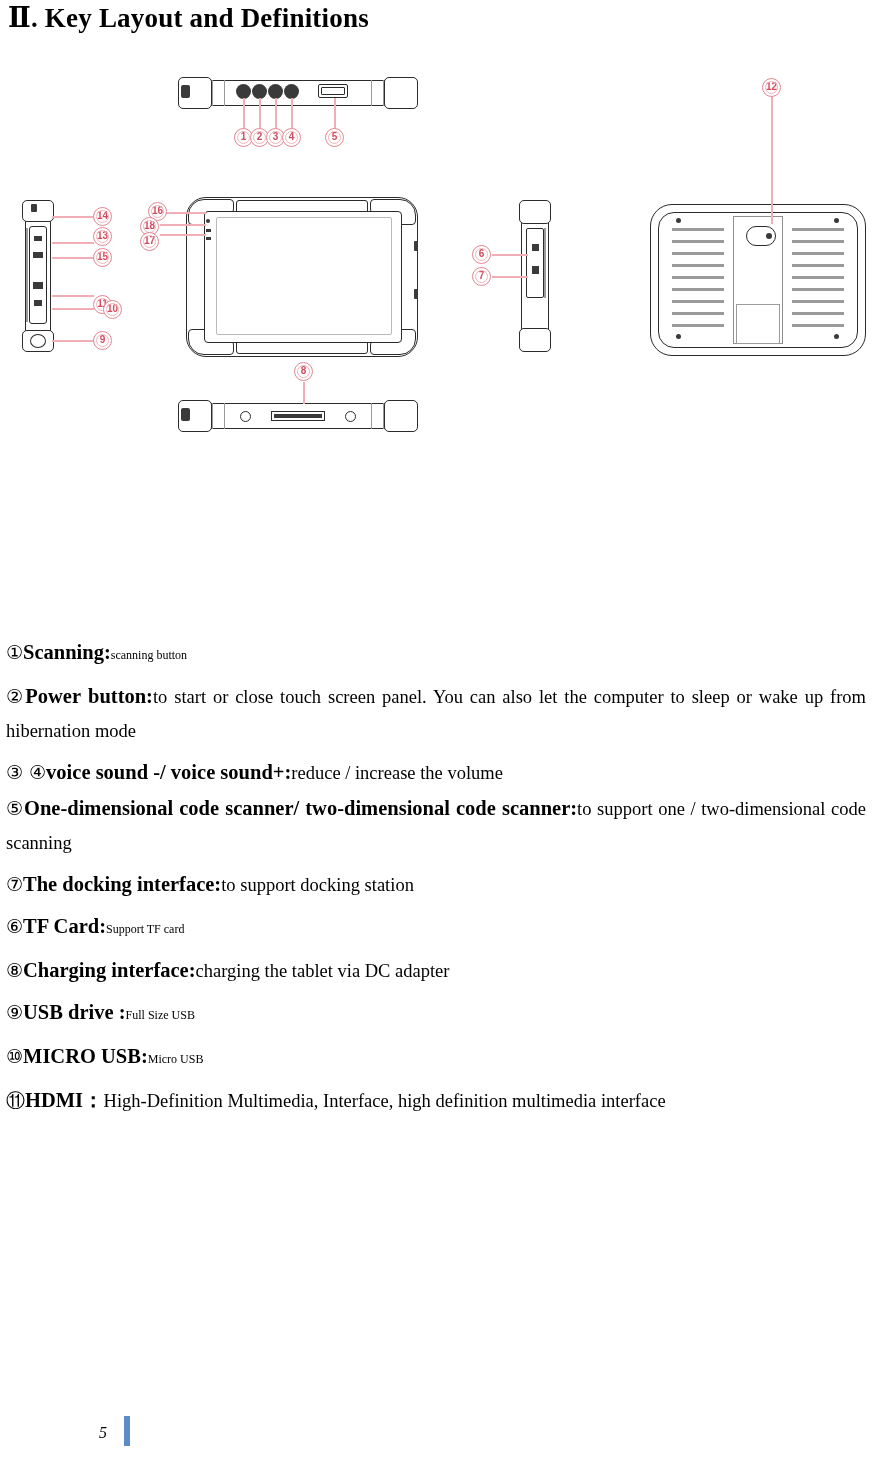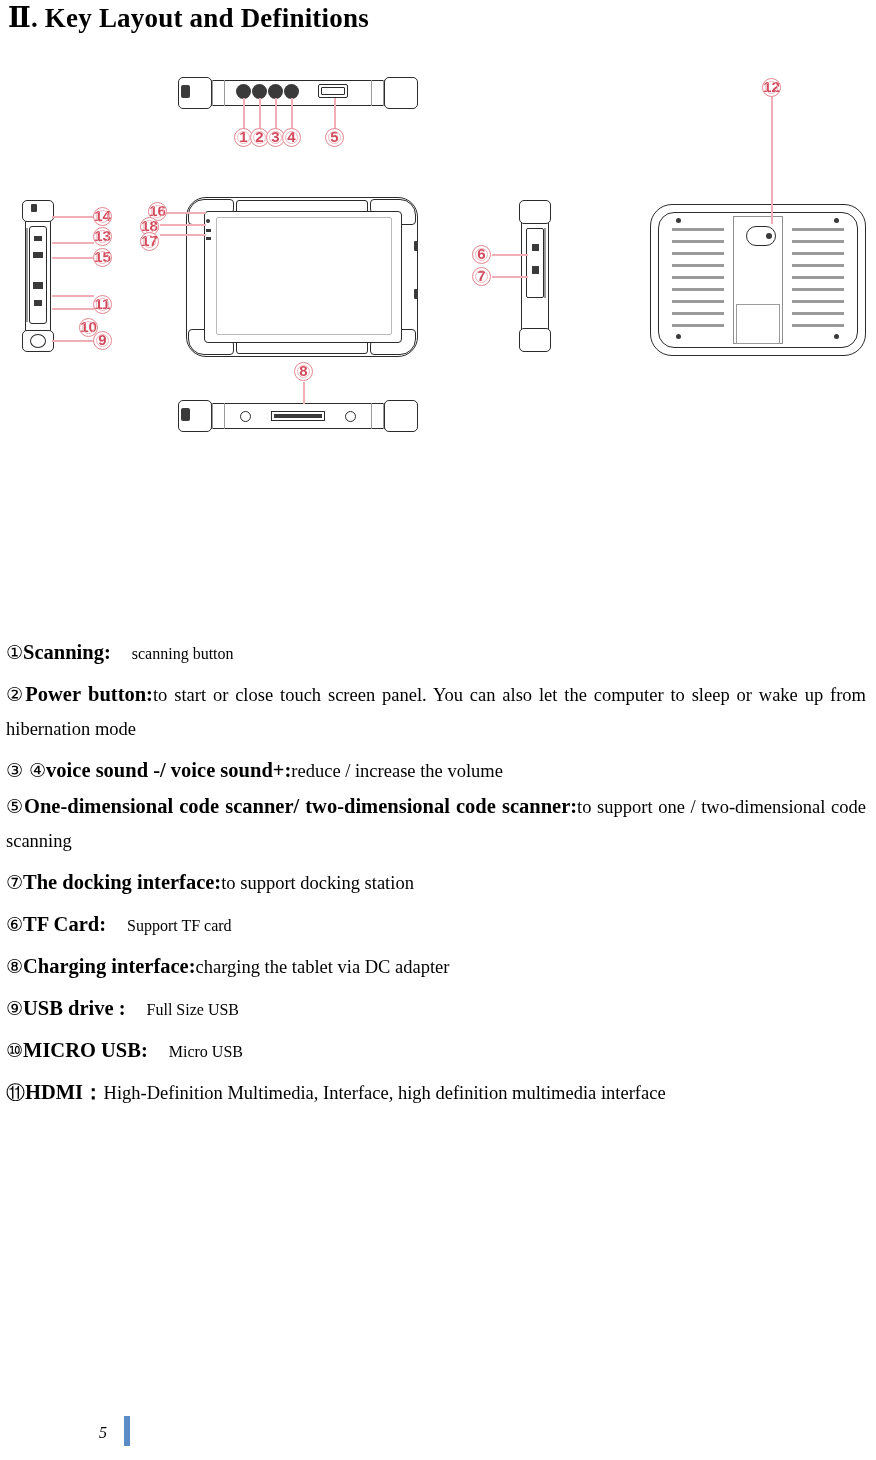--- a/index.html
+++ b/index.html
@@ -57,21 +57,21 @@
   
   .callout {
     position: absolute;
     width: 19px;
     height: 19px;
     border-radius: 50%;
     border: 1.6px solid #e4868f;
     background: #ffffff;
     color: #d24a5c;
     font-family: "Liberation Sans", sans-serif;
-    font-size: 15px;
+    font-size: 10px;
     line-height: 16px;
     text-align: center;
     font-weight: bold;
     box-sizing: border-box;
     z-index: 6;
   }
   .callout.inner::after {
     content: "";
     position: absolute;
     left: 2px; top: 2px; right: 2px; bottom: 2px;
@@ -117,22 +117,21 @@
   .def .term {
     font-weight: bold;
     font-size: 20.5px;
   }
   .def .desc {
     font-weight: normal;
     font-size: 18.5px;
   }
   .def .desc-sm {
     font-weight: normal;
-    font-size: 16px;
-    margin-left: 21px;
+    font-size: 12px;
   }
   .def.tight { margin-bottom: 2px; }
 
   
   .footer {
     position: absolute;
     left: 0;
     bottom: 6px;
     width: 876px;
     height: 40px;
@@ -218,21 +217,21 @@
   <div class="leader-h" style="left:52px; top:190px; width:42px;"></div>
   <div class="leader-h" style="left:52px; top:205px; width:42px;"></div>
   <div class="leader-h" style="left:52px; top:243px; width:42px;"></div>
   <div class="leader-h" style="left:52px; top:256px; width:42px;"></div>
   <div class="leader-h" style="left:52px; top:288px; width:42px;"></div>
 
   <div class="callout inner" style="left:93px; top:155px;">14</div>
   <div class="callout inner" style="left:93px; top:175px;">13</div>
   <div class="callout inner" style="left:93px; top:196px;">15</div>
   <div class="callout inner" style="left:93px; top:234px;margin-top:9px;">11</div>
-  <div class="callout inner" style="left:79px; top:248px;margin-top:18px;">10</div>
+  <div class="callout inner" style="left:103px; top:248px;">10</div>
   <div class="callout inner" style="left:93px; top:279px;">9</div>
 
   <div class="view" style="left:186px; top:145px; width:232px; height:160px;">
 
     <div class="outline" style="left:0; top:0; width:232px; height:160px; border-radius:20px;"></div>
 
     <div class="outline" style="left:2px; top:2px; width:46px; height:26px; border-radius:16px 4px 16px 4px; border-width:1px;"></div>
     <div class="outline" style="left:184px; top:2px; width:46px; height:26px; border-radius:4px 16px 4px 16px; border-width:1px;"></div>
     <div class="outline" style="left:2px; top:132px; width:46px; height:26px; border-radius:4px 16px 4px 16px; border-width:1px;"></div>
     <div class="outline" style="left:184px; top:132px; width:46px; height:26px; border-radius:16px 4px 16px 4px; border-width:1px;"></div>

